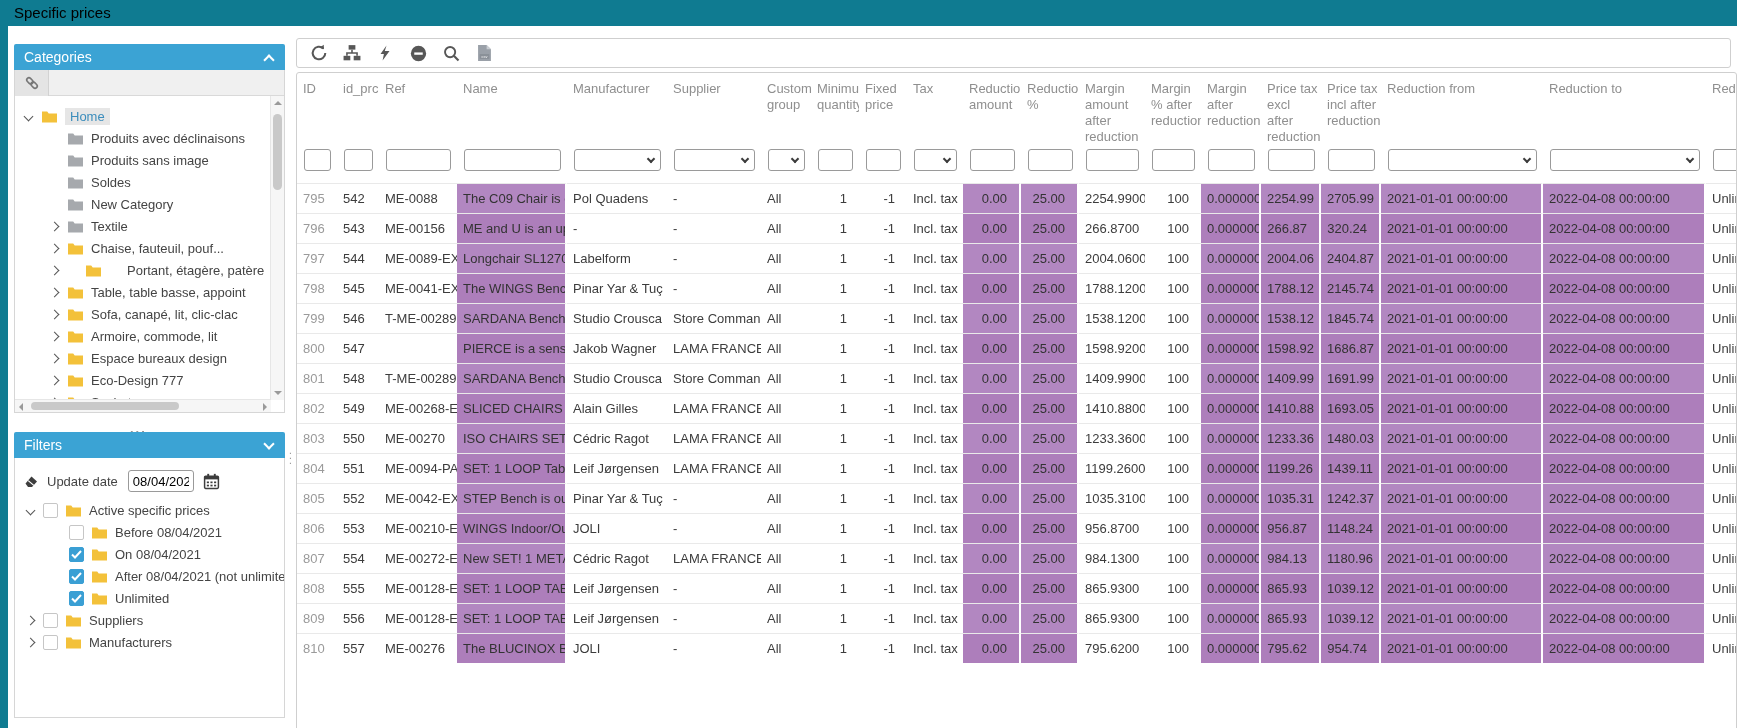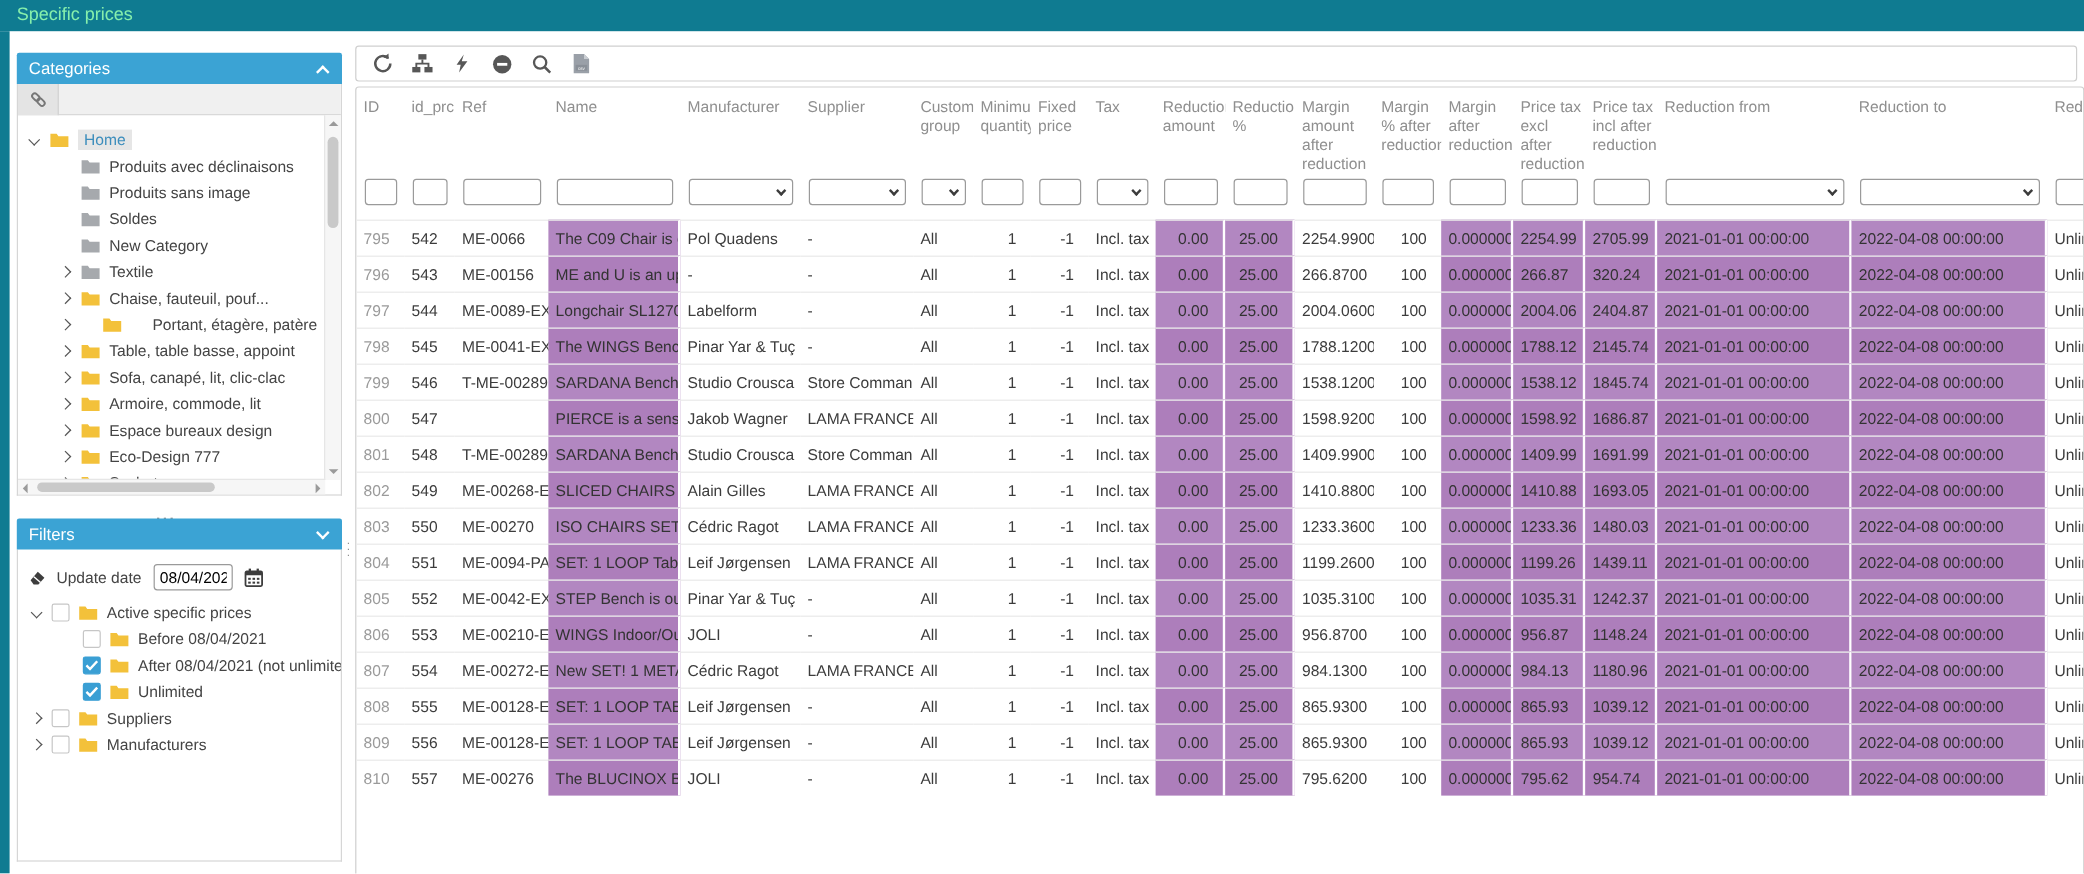--- a/index.html
+++ b/index.html
@@ -1,21 +1,21 @@
 <!DOCTYPE html>
 <html><head>
 <meta charset="utf-8">
 <style>
   * { box-sizing: border-box; margin: 0; padding: 0; }
   html,body { width:1737px; height:728px; overflow:hidden; background:#fff;
     font-family:"Liberation Sans", sans-serif; font-size:13px; color:#3c3c3c; }
   #stage { position:relative; width:1737px; height:728px; }
 
   
-  .topbar { position:absolute; left:0; top:0; width:1737px; height:26px; background:#0f7b91; color:#86efac;
+  .topbar { position:absolute; left:0; top:0; width:1737px; height:26px; background:#0f7b91; color:#000000;
     font-size:15px; line-height:26px; padding-left:14px; }
   .leftstrip { position:absolute; left:0; top:26px; width:8px; height:702px; background:#0f7b91; }
 
   
   .panel-head { height:26px; background:#3ba3d4; color:#fff; font-size:14px; line-height:26px;
     padding:0 10px; position:relative; border-radius:2px 2px 0 0; }
   .panel-head .pchev { position:absolute; right:12px; top:10px; width:8px; height:8px;
     border-left:2px solid #fff; border-top:2px solid #fff; }
   .pchev.up   { transform:rotate(45deg); top:12px; }
   .pchev.down { transform:rotate(225deg); top:8px; }
@@ -264,20 +264,32 @@
             </svg>
             <span class="tlabel">Active specific prices</span>
           </div>
           <div class="tree-row" style="padding-left: 30px; text-align: right;">
             <span class="chev none"></span>
             <span class="cb unchecked"></span>
             <svg class="ticon" viewBox="0 0 17 15">
               <path d="M1 2.5h5.2l1.5 2H16v9H1z" fill="#f3c13a"></path>
             </svg>
             <span class="tlabel">Before 08/04/2021</span>
+          </div>
+          <div class="tree-row" style="padding-left: 30px;">
+            <span class="chev none"></span>
+            <span class="cb checked">
+              <svg width="11" height="9" viewBox="0 0 11 9">
+                <path d="M1 4.5 4 7.5 10 1" fill="none" stroke="#fff" stroke-width="2"></path>
+              </svg>
+            </span>
+            <svg class="ticon" viewBox="0 0 17 15">
+              <path d="M1 2.5h5.2l1.5 2H16v9H1z" fill="#f3c13a"></path>
+            </svg>
+            <span class="tlabel">On 08/04/2021</span>
           </div>
           <div class="tree-row" style="padding-left: 30px;">
             <span class="chev none"></span>
             <span class="cb checked">
               <svg width="11" height="9" viewBox="0 0 11 9">
                 <path d="M1 4.5 4 7.5 10 1" fill="none" stroke="#fff" stroke-width="2"></path>
               </svg>
             </span>
             <svg class="ticon" viewBox="0 0 17 15">
               <path d="M1 2.5h5.2l1.5 2H16v9H1z" fill="#f3c13a"></path>
@@ -477,21 +489,21 @@
             </td>
             <td>
               <input type="text" style="">
             </td>
           </tr>
       </thead>
       <tbody id="tbody">
           <tr>
             <td class="t-id">795</td>
             <td>542</td>
-            <td>ME-0066</td>
+            <td>ME-0088</td>
             <td class="hl">The C09 Chair is c</td>
             <td>Pol Quadens</td>
             <td>-</td>
             <td>All</td>
             <td class="num">1</td>
             <td class="num">-1</td>
             <td>Incl. tax</td>
             <td class="hl num">0.00</td>
             <td class="hl num">25.00</td>
             <td class="num">2254.9900</td>

